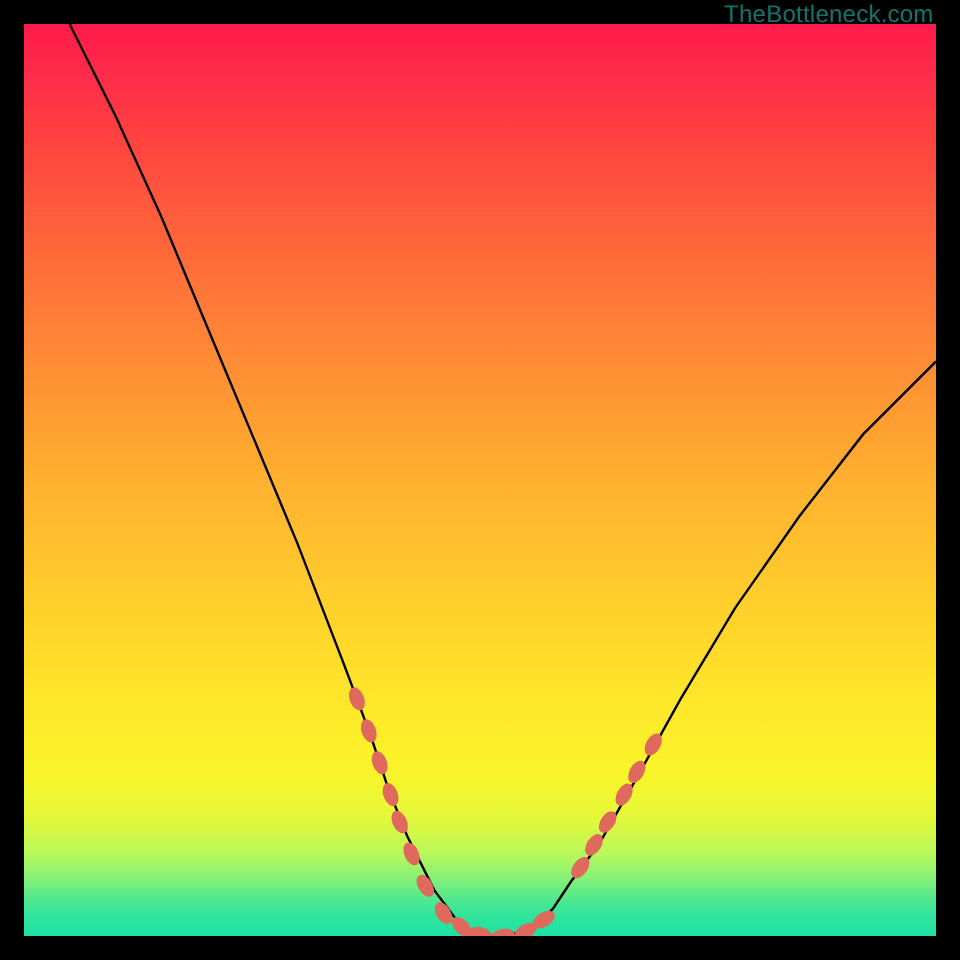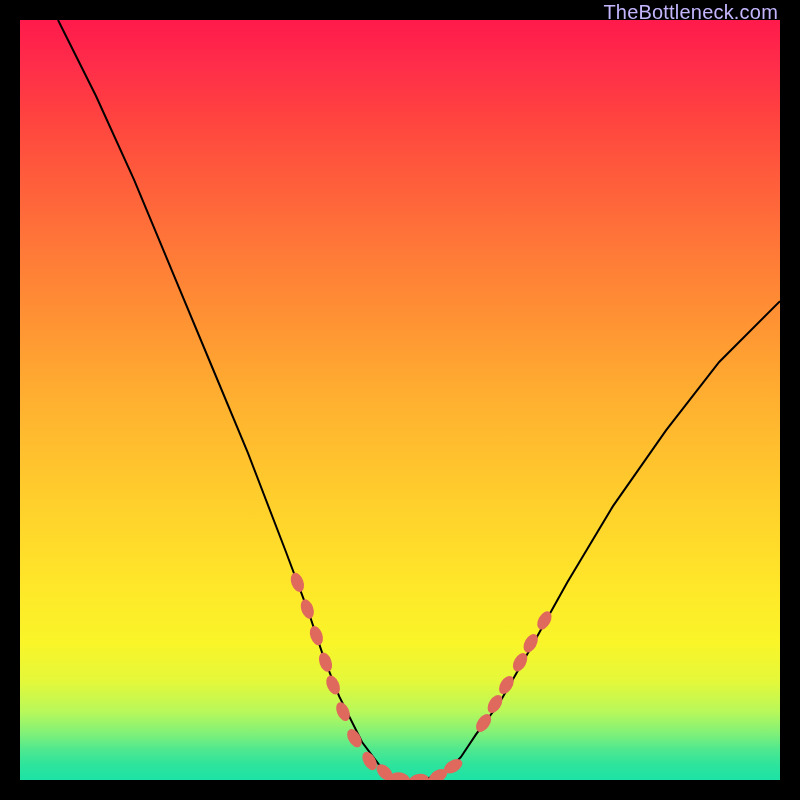--- a/index.html
+++ b/index.html
@@ -53,21 +53,21 @@
       #2de49c 98%,
       #1de2a6 100%
     );
   }
   .watermark {
     position: absolute;
     top: 1px;
     right: 22px;
     font-size: 20px;
     font-weight: 500;
-    color: #c4b5fd;
+    color: #0f766e;
     letter-spacing: 0.2px;
   }
   svg.curve {
     position: absolute;
     top: 0;
     left: 0;
     width: 100%;
     height: 100%;
   }
 </style>

